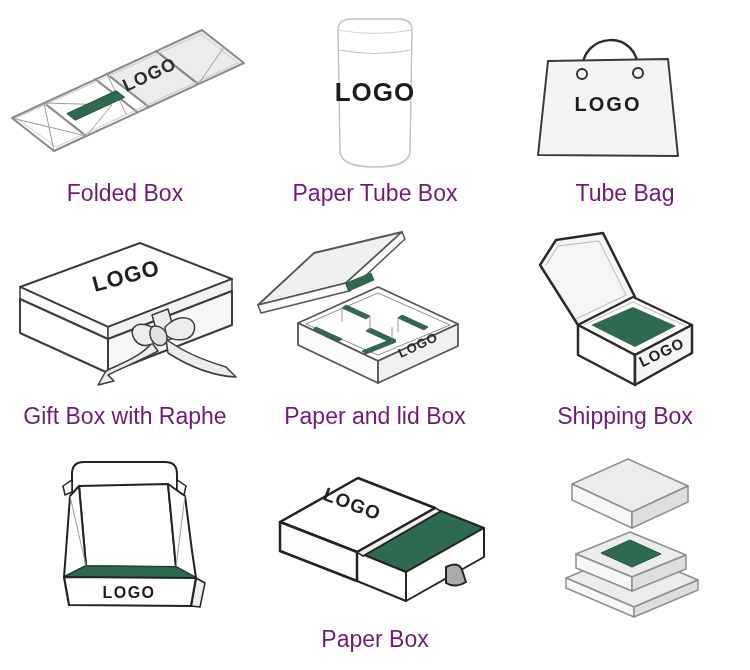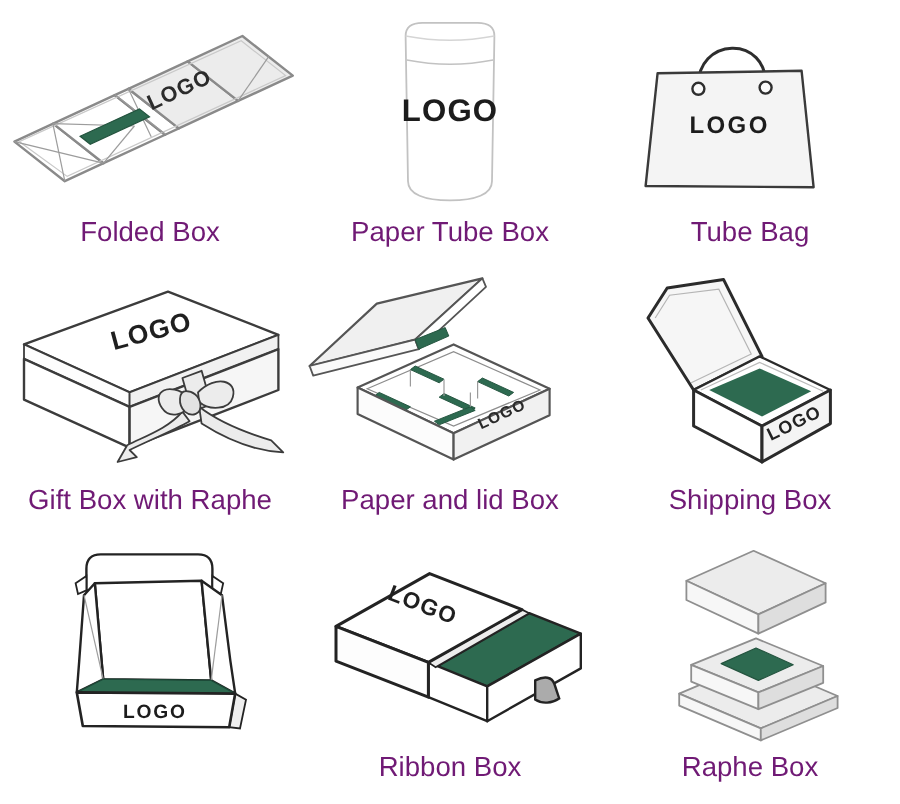--- a/index.html
+++ b/index.html
@@ -161,21 +161,21 @@
     <svg width="250" height="170" viewBox="0 0 250 170">
       <polygon points="191,61 234,78 156,122 113,106" fill="#2d6a50" stroke="#232323" stroke-width="2" stroke-linejoin="round"></polygon>
       <polygon points="107,102 156,122 156,151 107,131" fill="#ffffff" stroke="#232323" stroke-width="2" stroke-linejoin="round"></polygon>
       <polygon points="234,78 156,122 156,151 234,107" fill="#ffffff" stroke="#232323" stroke-width="2" stroke-linejoin="round"></polygon>
       <path d="M196,117 C204,113 210,114 212,120 L216,132 C210,136 202,137 196,133 Z" fill="#ababab" stroke="#232323" stroke-width="2"></path>
       <polygon points="185,58 191,61 113,106 107,102" fill="#ededed" stroke="#232323" stroke-width="1.5"></polygon>
       <polygon points="30,72 108,28 185,58 107,102" fill="#ffffff" stroke="#232323" stroke-width="2.5" stroke-linejoin="round"></polygon>
       <polygon points="30,72 107,102 107,131 30,101" fill="#fdfdfd" stroke="#232323" stroke-width="2.5" stroke-linejoin="round"></polygon>
       <text transform="translate(100,60) rotate(21)" text-anchor="middle" font-family="Liberation Sans, sans-serif" font-size="19" font-weight="bold" letter-spacing="1" fill="#1f1f1f">LOGO</text>
     </svg>
-    <figcaption class="label">Ribbon Box</figcaption>
+    <figcaption class="label">Paper Box</figcaption>
   </figure>
 
   <figure class="card" style="margin:0;">
     <svg width="250" height="170" viewBox="0 0 250 170">
       <g stroke="#8f8f8f" stroke-width="1.5" stroke-linejoin="round">
         <polygon points="66,128 130,101 198,130 134,157" fill="#ececec"></polygon>
         <polygon points="66,128 134,157 134,167 66,138" fill="#f7f7f7"></polygon>
         <polygon points="134,157 198,130 198,140 134,167" fill="#dedede"></polygon>
       </g>
       <g stroke="#8f8f8f" stroke-width="1.5" stroke-linejoin="round">
@@ -183,16 +183,15 @@
         <polygon points="101,103 130,90 161,104 132,117" fill="#2d6a50" stroke="#24543f" stroke-width="1"></polygon>
         <polygon points="76,104 132,127 132,141 76,118" fill="#f7f7f7"></polygon>
         <polygon points="132,127 186,105 186,119 132,141" fill="#dedede"></polygon>
       </g>
       <g stroke="#8f8f8f" stroke-width="1.5" stroke-linejoin="round">
         <polygon points="72,34 128,9 188,36 132,62" fill="#ececec"></polygon>
         <polygon points="72,34 132,62 132,78 72,50" fill="#f7f7f7"></polygon>
         <polygon points="132,62 188,36 188,52 132,78" fill="#dedede"></polygon>
       </g>
     </svg>
-    <figcaption class="label">Raphe Box</figcaption>
   </figure>
 
 </div>
 
 </body></html>

